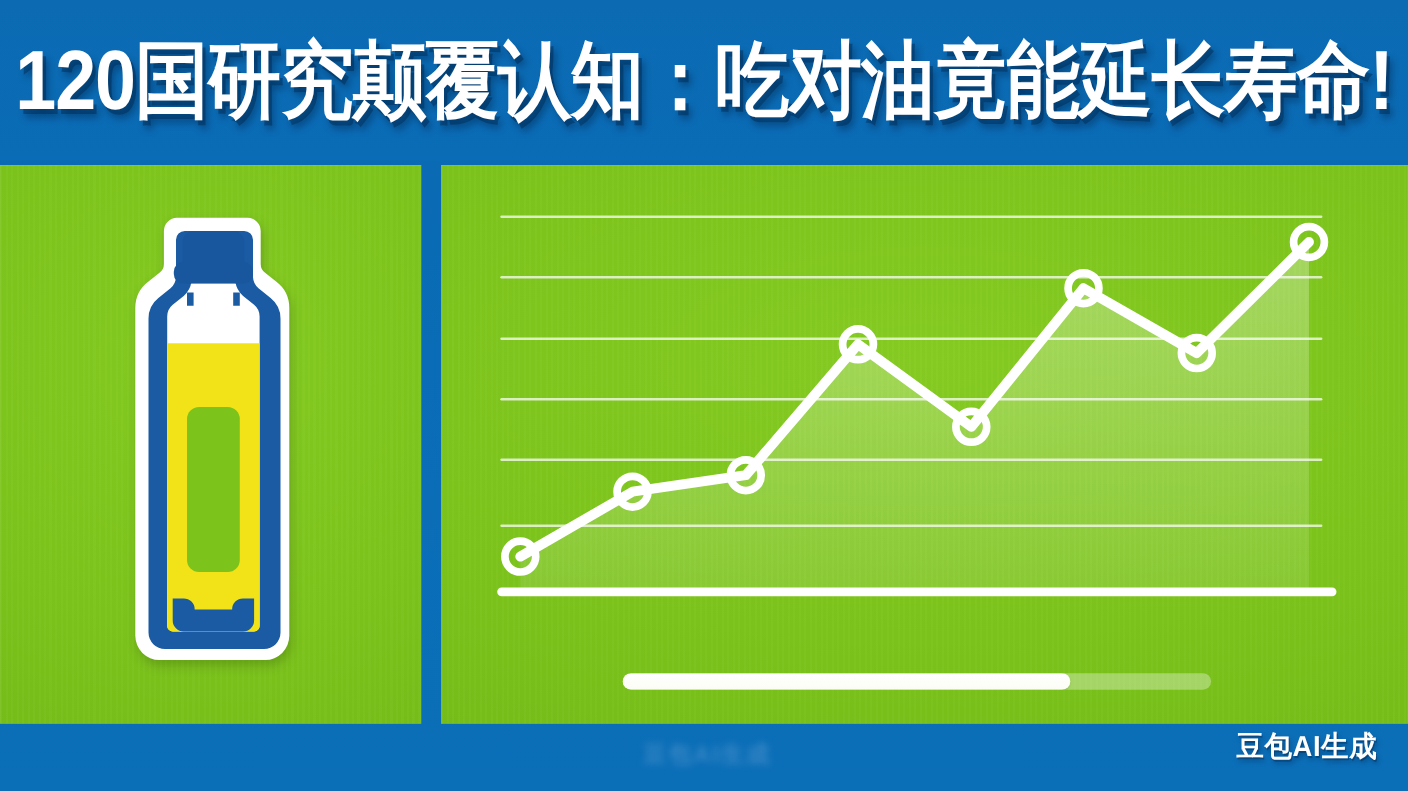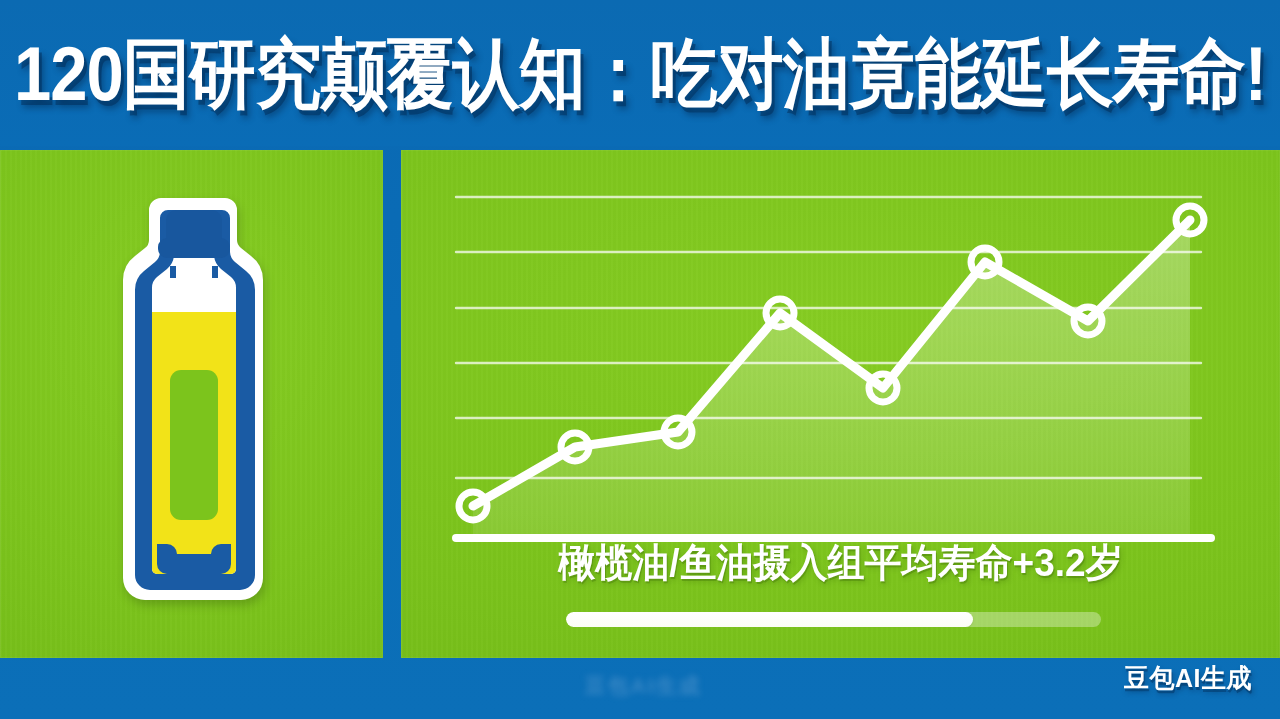--- a/index.html
+++ b/index.html
@@ -199,23 +199,20 @@
         <circle cx="482" cy="238" r="14"></circle>
         <circle cx="584" cy="112" r="14"></circle>
         <circle cx="687" cy="171" r="14"></circle>
         <circle cx="789" cy="70" r="14"></circle>
       </g>
 
       <line x1="55" y1="388" x2="810" y2="388" stroke="#ffffff" stroke-width="8" stroke-linecap="round"></line>
     </svg>
   </div>
 
-  <div class="caption">
-    <span class="caption-text">橄榄油/鱼油摄入组平均寿命+3.2岁</span>
-  </div>
 
   <div class="progress">
     <div class="progress-fill" style="width: 76%;"></div>
   </div>
 
   <div class="faint-watermark">豆包AI生成</div>
 
   <div class="brand-watermark">豆包AI生成</div>
 
 </div>

